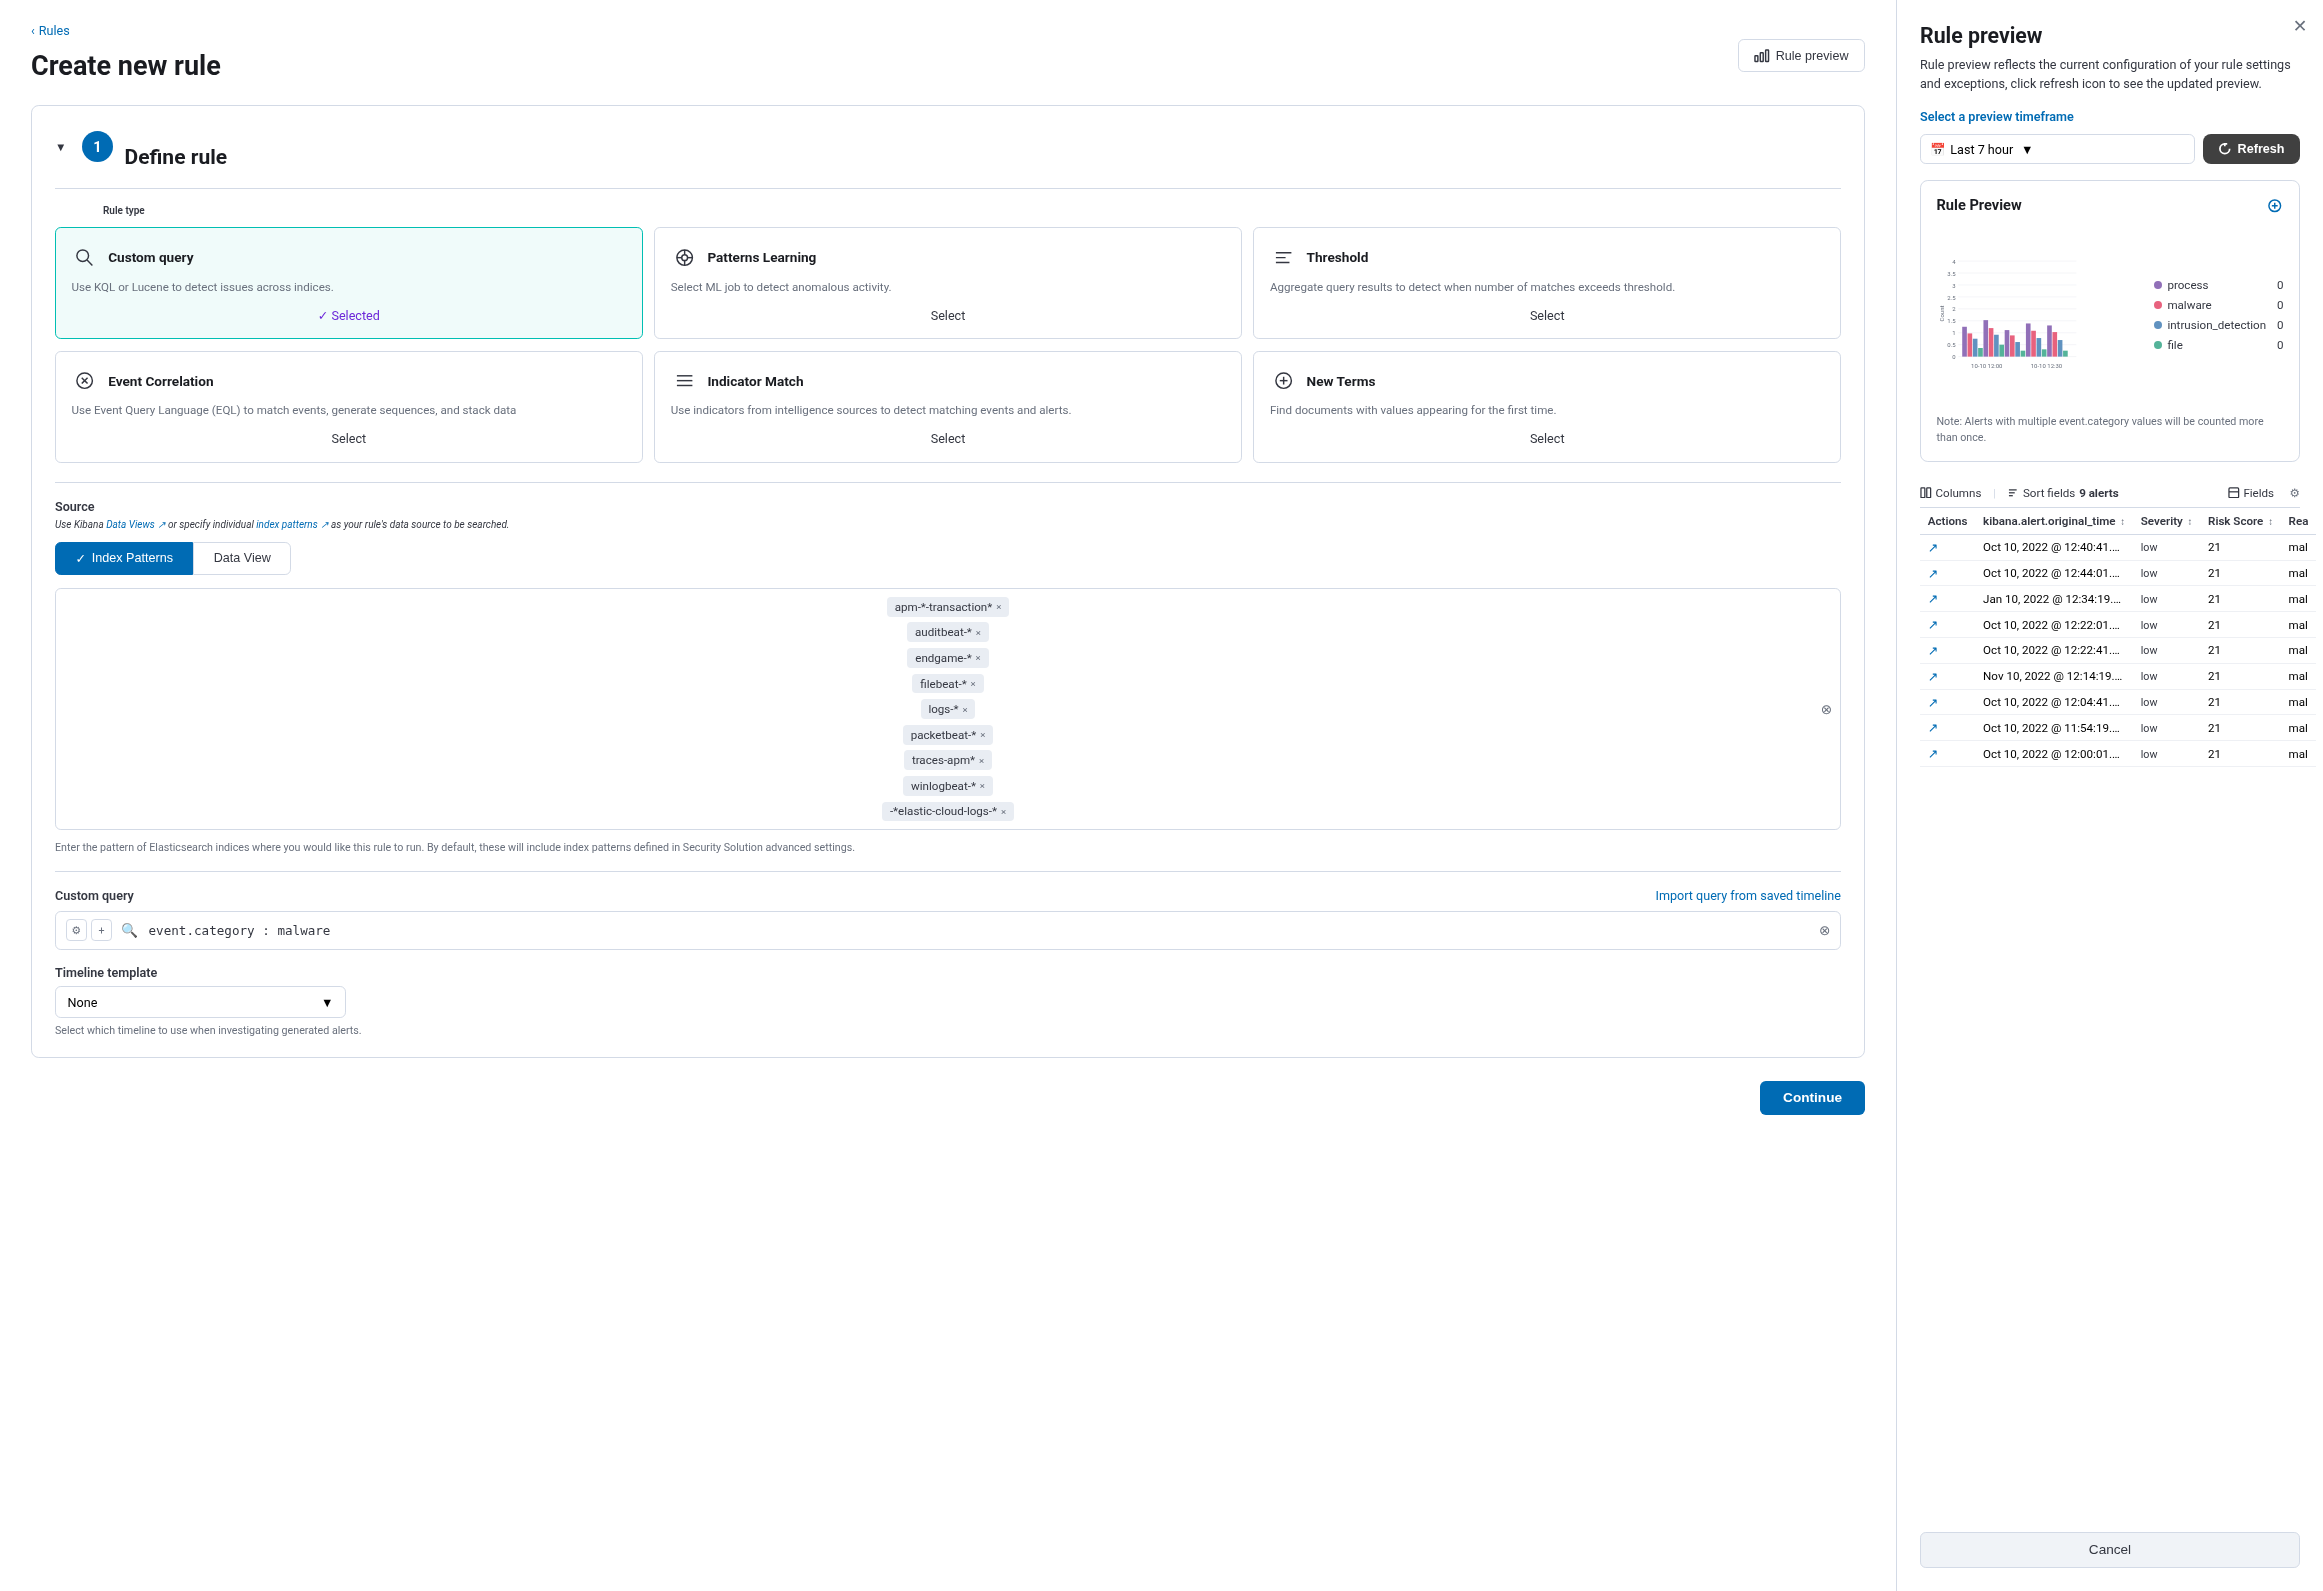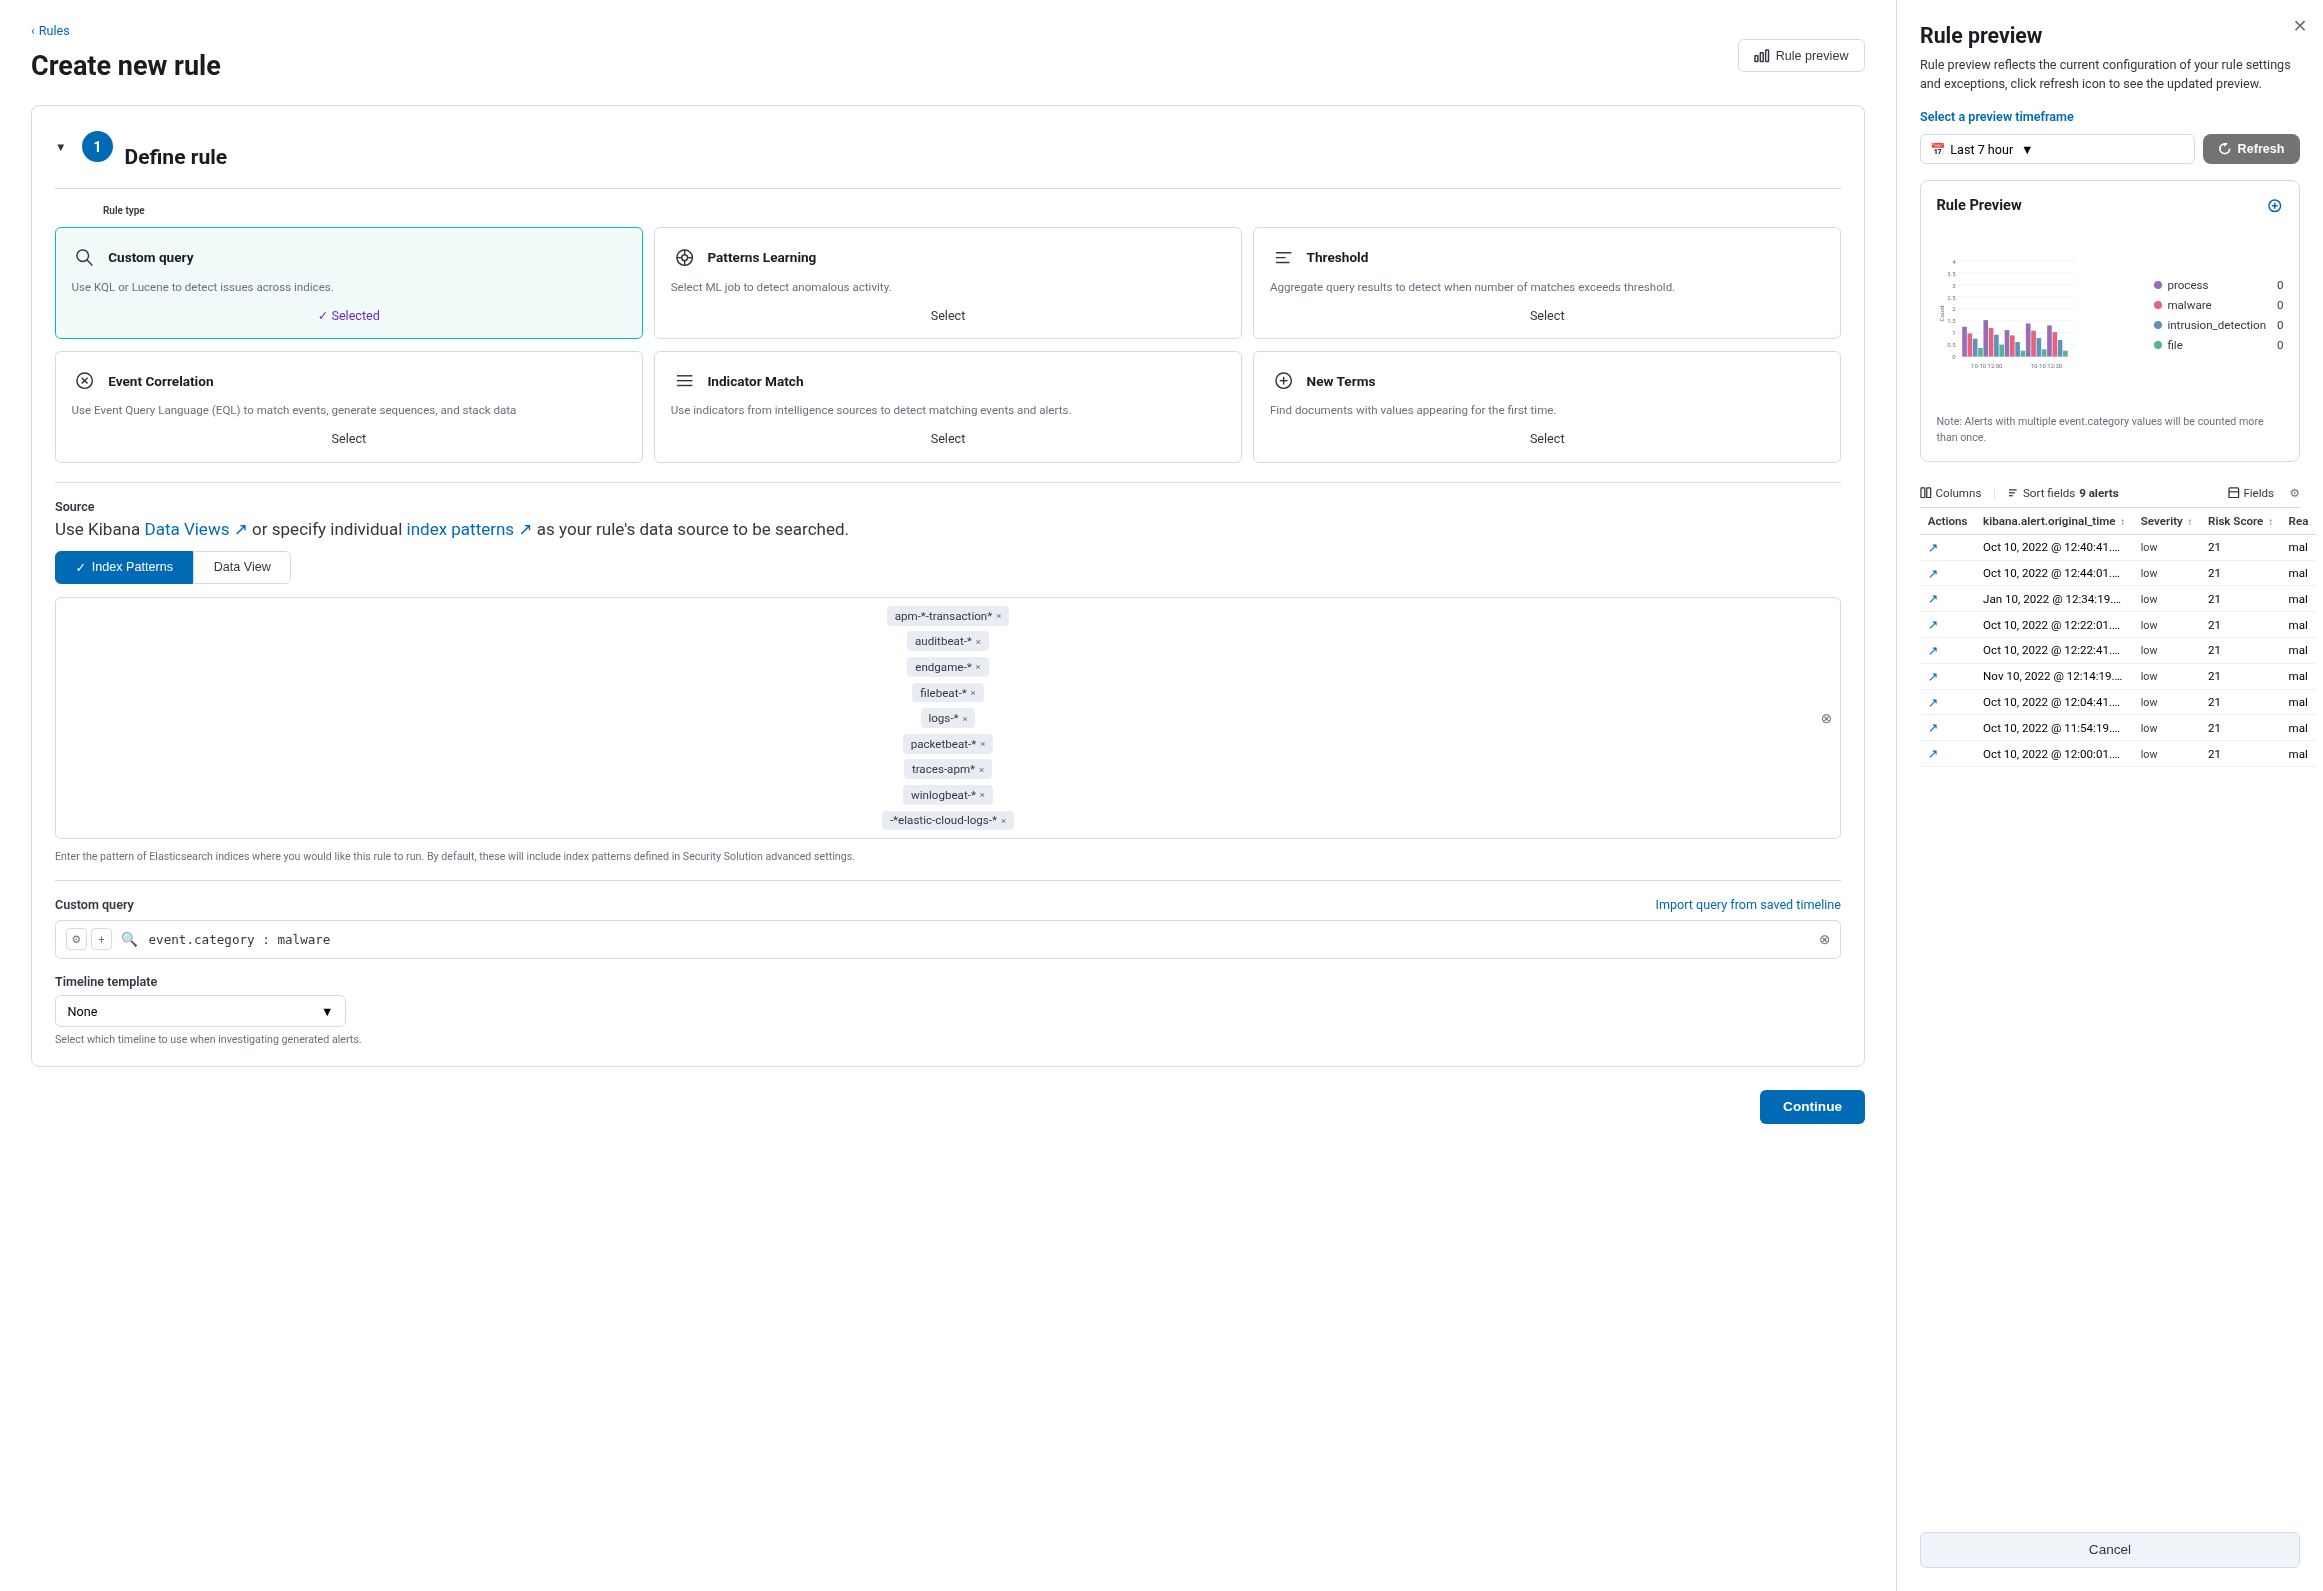--- a/index.html
+++ b/index.html
@@ -28,21 +28,21 @@
     .rule-card-header { display: flex; align-items: center; gap: 9.7px; margin-bottom: 7.8px; }
     .rule-card-icon { width: 27px; height: 27px; display: flex; align-items: center; justify-content: center; color: #343741; }
     .rule-card-title { font-weight: 700; font-size: 13.6px; color: #1a1c21; }
     .rule-card-desc { font-size: 11.6px; color: #69707d; line-height: 1.5; margin-bottom: 11.6px; }
     .rule-card-footer { text-align: center; font-size: 12.6px; }
     .selected-badge { color: #6d28d9; font-size: 12.6px; }
     .select-btn { color: #343741; font-size: 12.6px; }
 
     
     .source-label { font-weight: 600; font-size: 12.6px; color: #343741; margin-bottom: 5.8px; }
-    .source-desc { font-size: 17px; color: #343741; margin-bottom: 11.6px; }
+    .source-desc { font-size: 10px; color: #343741; margin-bottom: 11.6px; font-style: italic; }
     .source-desc a { color: #006bb4; }
     .tab-group { display: flex; margin-bottom: 13.6px; }
     .tab-btn { padding: 7.8px 19.4px; font-size: 12.6px; border: 1px solid #d3dae6; cursor: pointer; background: #fff; color: #343741; }
     .tab-btn.active { background: #006bb4; color: #fff; border-color: #006bb4; display: flex; align-items: center; gap: 5.8px; }
     .tab-btn:first-child { border-radius: 5.8px 0 0 5.8px; }
     .tab-btn:last-child { border-radius: 0 5.8px 5.8px 0; }
 
     
     .tags-container { display: flex; flex-wrap: wrap; gap: 5.8px; border: 1px solid #d3dae6; border-radius: 5.8px; padding: 7.8px 9.7px; margin-bottom: 9.7px; align-items: center; position: relative; flex-direction: column; }
     .tag { display: flex; align-items: center; gap: 3.9px; background: #e9edf3; border-radius: 3.9px; padding: 2.9px 7.8px; font-size: 11.6px; color: #343741; }
@@ -71,21 +71,21 @@
     .continue-btn { background: #006bb4; color: #fff; border: none; border-radius: 5.8px; padding: 9.7px 23px; font-size: 13.6px; font-weight: 600; cursor: pointer; }
 
     
     .right-panel { width: 427px; background: #fff; border-left: 1px solid #d3dae6; display: flex; flex-direction: column; padding: 23px; overflow-y: auto; position: relative; }
     .panel-close { position: absolute; top: 15.5px; right: 15.5px; cursor: pointer; color: #69707d; font-size: 17.5px; }
     .panel-title { font-size: 21.3px; font-weight: 700; color: #1a1c21; margin-bottom: 7.8px; }
     .panel-desc { font-size: 12.6px; color: #343741; line-height: 1.5; margin-bottom: 15.5px; }
     .panel-section-label { font-size: 12.6px; font-weight: 600; color: #006bb4; margin-bottom: 9.7px; }
     .timeframe-row { display: flex; align-items: center; gap: 7.8px; margin-bottom: 15.5px; }
     .timeframe-select { display: flex; align-items: center; gap: 3.9px; border: 1px solid #d3dae6; border-radius: 5.8px; padding: 6.8px 9.7px; font-size: 12.6px; cursor: pointer; flex: 1; }
-    .refresh-btn { display: flex; align-items: center; gap: 5.8px; background: #737373; color: #fff; border: none; border-radius: 8px; padding: 7.8px 15.5px; font-size: 12.6px; font-weight: 600; cursor: pointer; white-space: nowrap; }
+    .refresh-btn { display: flex; align-items: center; gap: 5.8px; background: #404040; color: #fff; border: none; border-radius: 8px; padding: 7.8px 15.5px; font-size: 12.6px; font-weight: 600; cursor: pointer; white-space: nowrap; }
 
     
     .preview-card { border: 1px solid #d3dae6; border-radius: 7.8px; padding: 15.5px; margin-bottom: 15.5px; }
     .preview-card-header { display: flex; justify-content: space-between; align-items: center; margin-bottom: 11.6px; }
     .preview-card-title { font-weight: 700; font-size: 14.6px; color: #1a1c21; }
     .chart-area { display: flex; gap: 11.6px; }
     .chart-svg-wrap { flex: 1; }
     .chart-legend { display: flex; flex-direction: column; gap: 5.8px; justify-content: center; min-width: 126px; }
     .legend-item { display: flex; align-items: center; gap: 5.8px; font-size: 11.6px; color: #343741; }
     .legend-dot { width: 7.8px; height: 7.8px; border-radius: 50%; flex-shrink: 0; }

